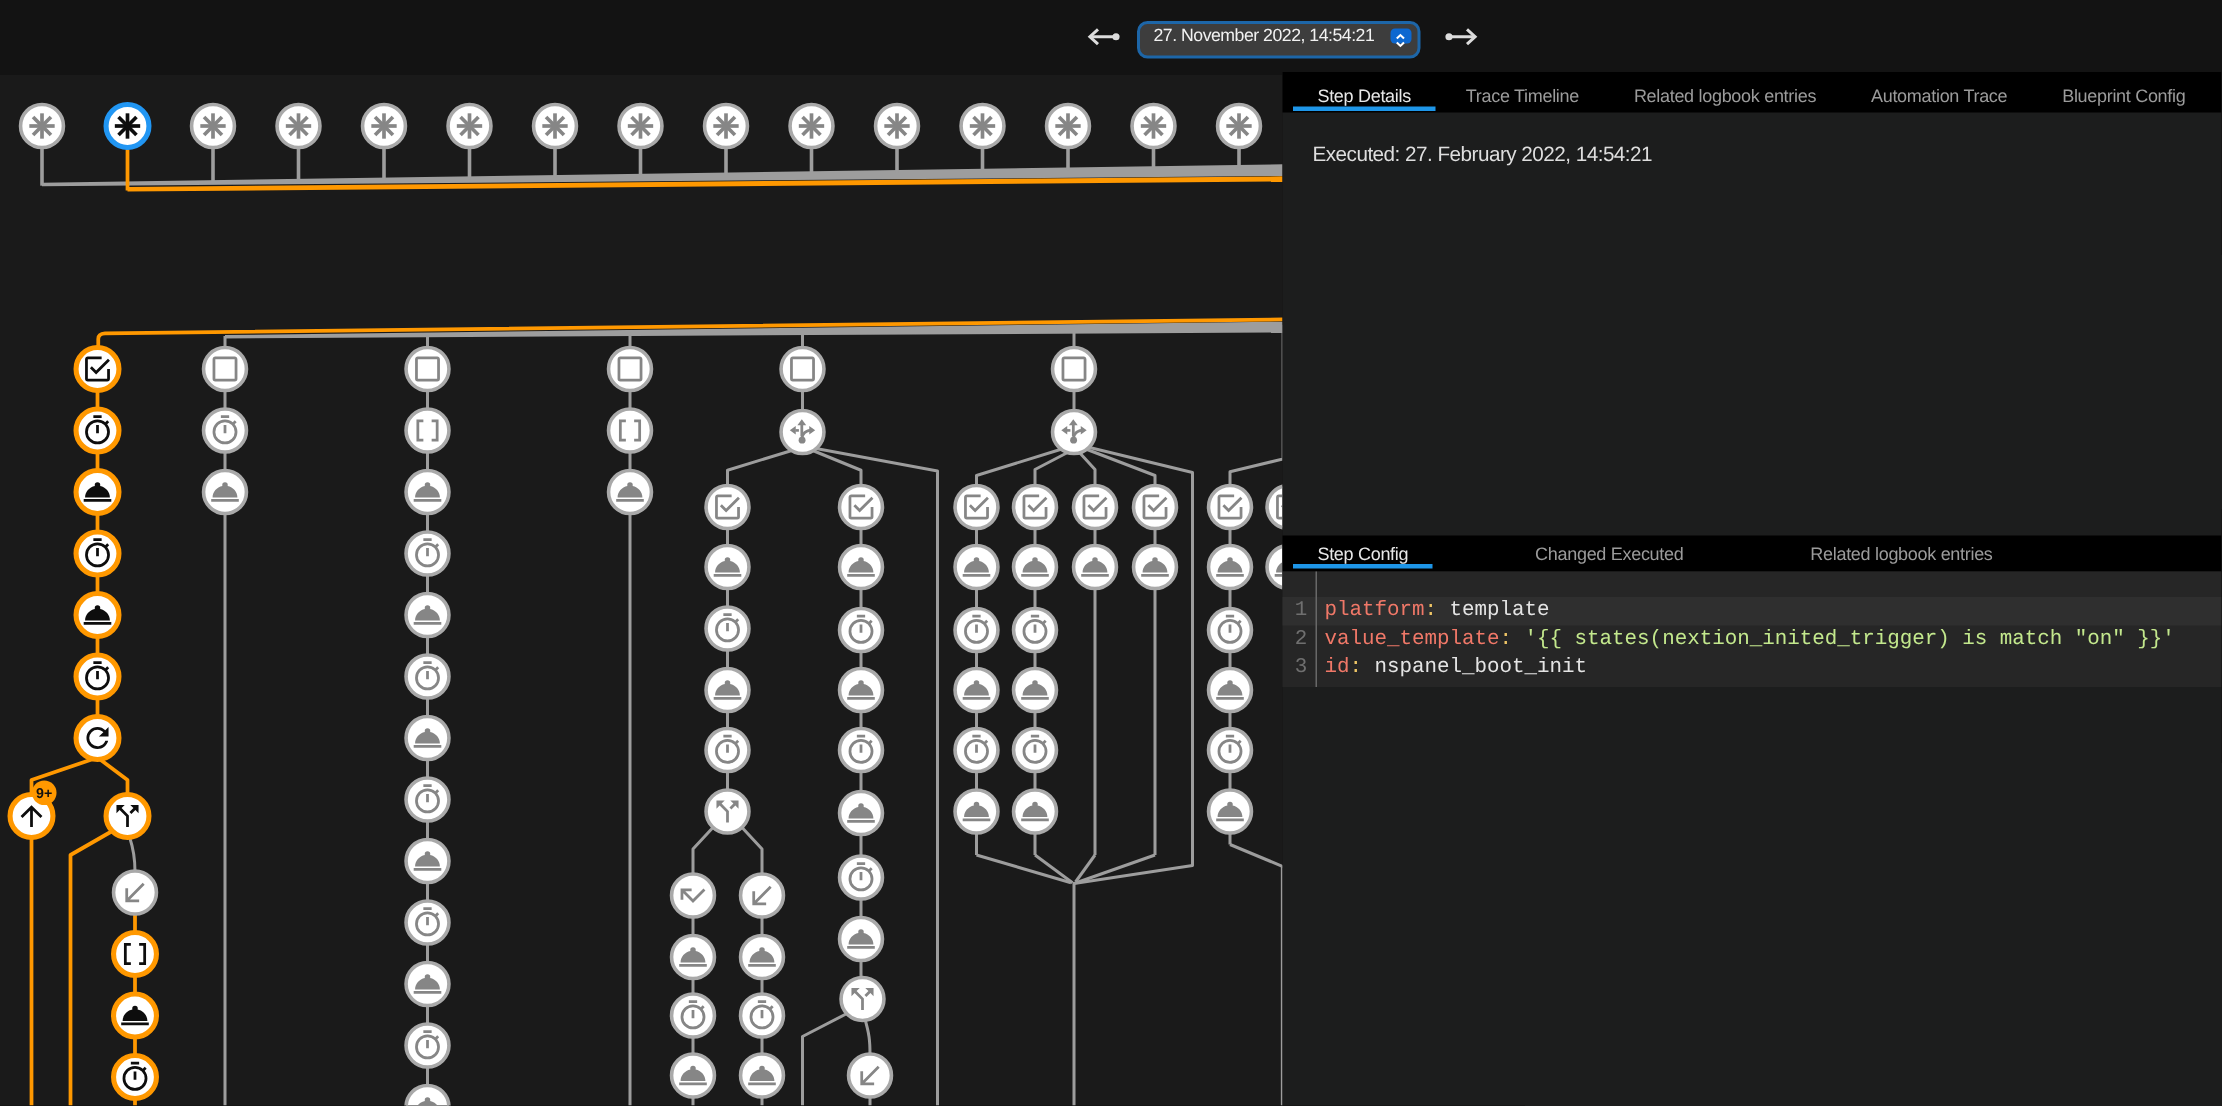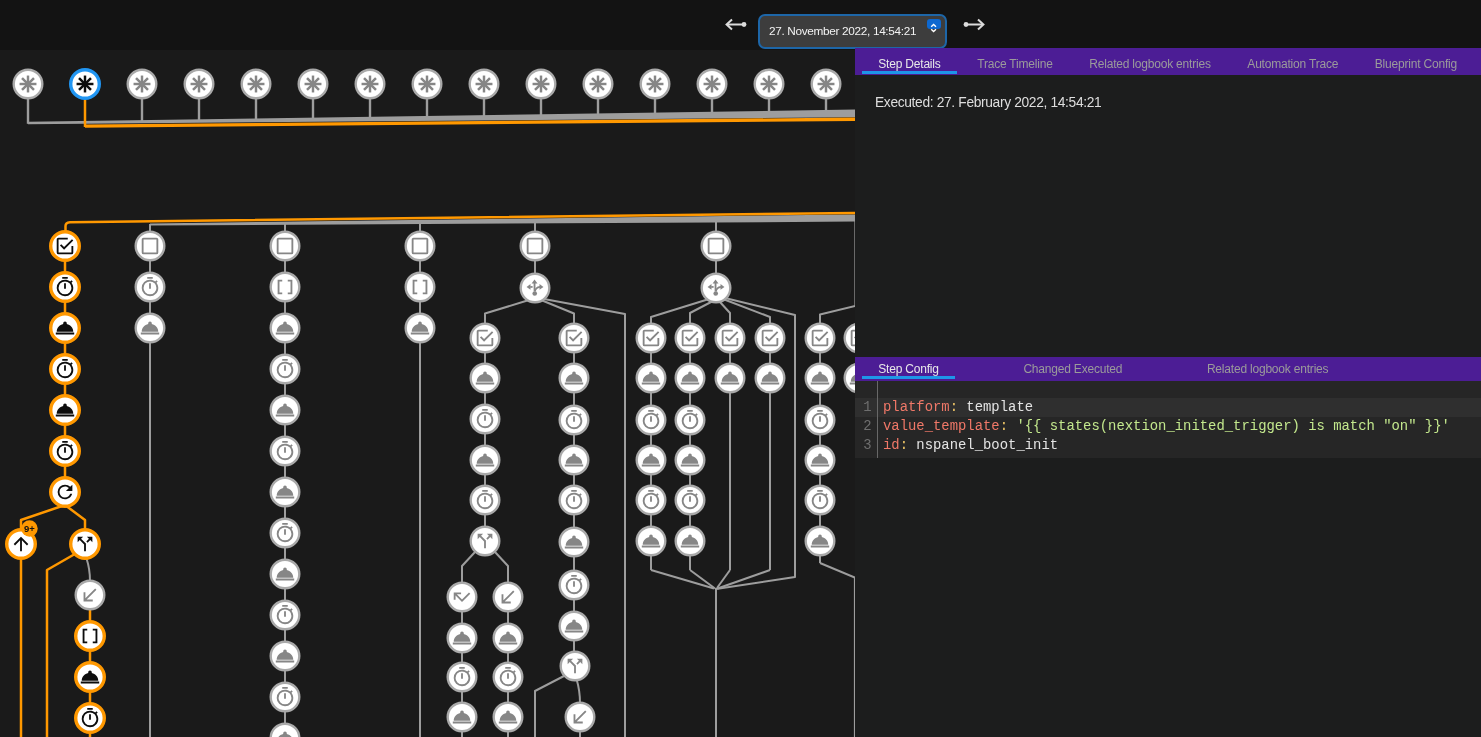--- a/index.html
+++ b/index.html
@@ -2,38 +2,38 @@
 <html><head><meta charset="utf-8">
 <style>
   * { margin:0; padding:0; box-sizing:border-box; }
   html,body { width:1481px; height:737px; background:#131313; overflow:hidden;
     font-family:"Liberation Sans", sans-serif; }
   #stage { position:relative; width:1481px; height:737px; overflow:hidden; }
   #graph { position:absolute; left:0; top:0; width:855px; height:737px; overflow:hidden; }
   #toolbar { position:absolute; left:0; top:0; width:1481px; height:50px; background:#131313; z-index:5; }
   .rayL, .rayR { position:absolute; top:14px; width:26px; height:21px; }
   #panel { position:absolute; left:855px; top:48px; width:626px; height:689px; background:#1c1d1d; z-index:6; }
-  .tabbar { background:#4c1d95; display:flex; align-items:stretch; padding-left:5px; }
+  .tabbar { background:#000000; display:flex; align-items:stretch; padding-left:5px; }
   .tab { padding:0 18.3px; display:flex; align-items:center; position:relative;
      font-size:12px; font-weight:500; color:#9b9b9b; letter-spacing:-0.2px; white-space:nowrap; }
   .tab.active { color:#e8e8e8; }
   .tab.active .ul { position:absolute; left:2px; right:2px; bottom:0.8px; height:3px; background:#1e96e8; }
   #tabs1 { height:27px; padding-top:5px; }
   #tabs2 { height:24px;gap:48px; }
   #tabs2 .ul { bottom:2.5px !important; }
   #executed { color:#dedede; font-size:13.8px; padding:20px 0 0 20px; letter-spacing:-0.35px; }
   #codewrap { position:absolute; left:0; top:333px; width:626px; height:77px; background:#262626;
      font-family:"Liberation Mono", monospace; font-size:13.9px; line-height:19.3px; }
   #gutter { position:absolute; left:0; top:0; width:22.5px; height:77px; border-right:1px solid #686868;
      color:#6f6f6f; text-align:right; padding-top:16.5px; padding-right:5px; }
   #code { position:absolute; left:28px; top:16.5px; white-space:pre; color:#e4e4e4; }
   .hl { position:absolute; left:0; top:16.5px; width:626px; height:19.3px; background:#2f2f2f; }
   .k { color:#f07868;margin-top:21px; } .c { color:#eec566; } .s { color:#c3e88d; }
-  #select { position:absolute; left:758px; top:13.5px; width:189px; height:35px; background:#3d3d3d;
-     border:2.5px solid #1d66a8; border-radius:7px; display:flex; align-items:center; z-index:6; }
+  #select { position:absolute; left:758px; top:13.5px; width:189px; height:25px; background:#3d3d3d;
+     border:2.5px solid #1d66a8; border-radius:7px; display:flex; align-items:flex-start; z-index:6; }
   #select .txt { color:#f2f2f2; font-size:11.8px; padding-left:9px; letter-spacing:-0.33px; white-space:nowrap; }
   #select .step { position:absolute; right:4.5px; top:3.2px; width:13.2px; height:10px; background:#0d68d0; border-radius:3px; }
 </style></head>
 <body>
 <div id="stage">
   <div id="graph">
       <svg width="855" height="737" viewBox="0 0 855 737" style="position:absolute;left:0;top:0">
         <rect x="0" y="50" width="855" height="687" fill="#1a1a1a"></rect>
         <defs>
           <g id="ast">

